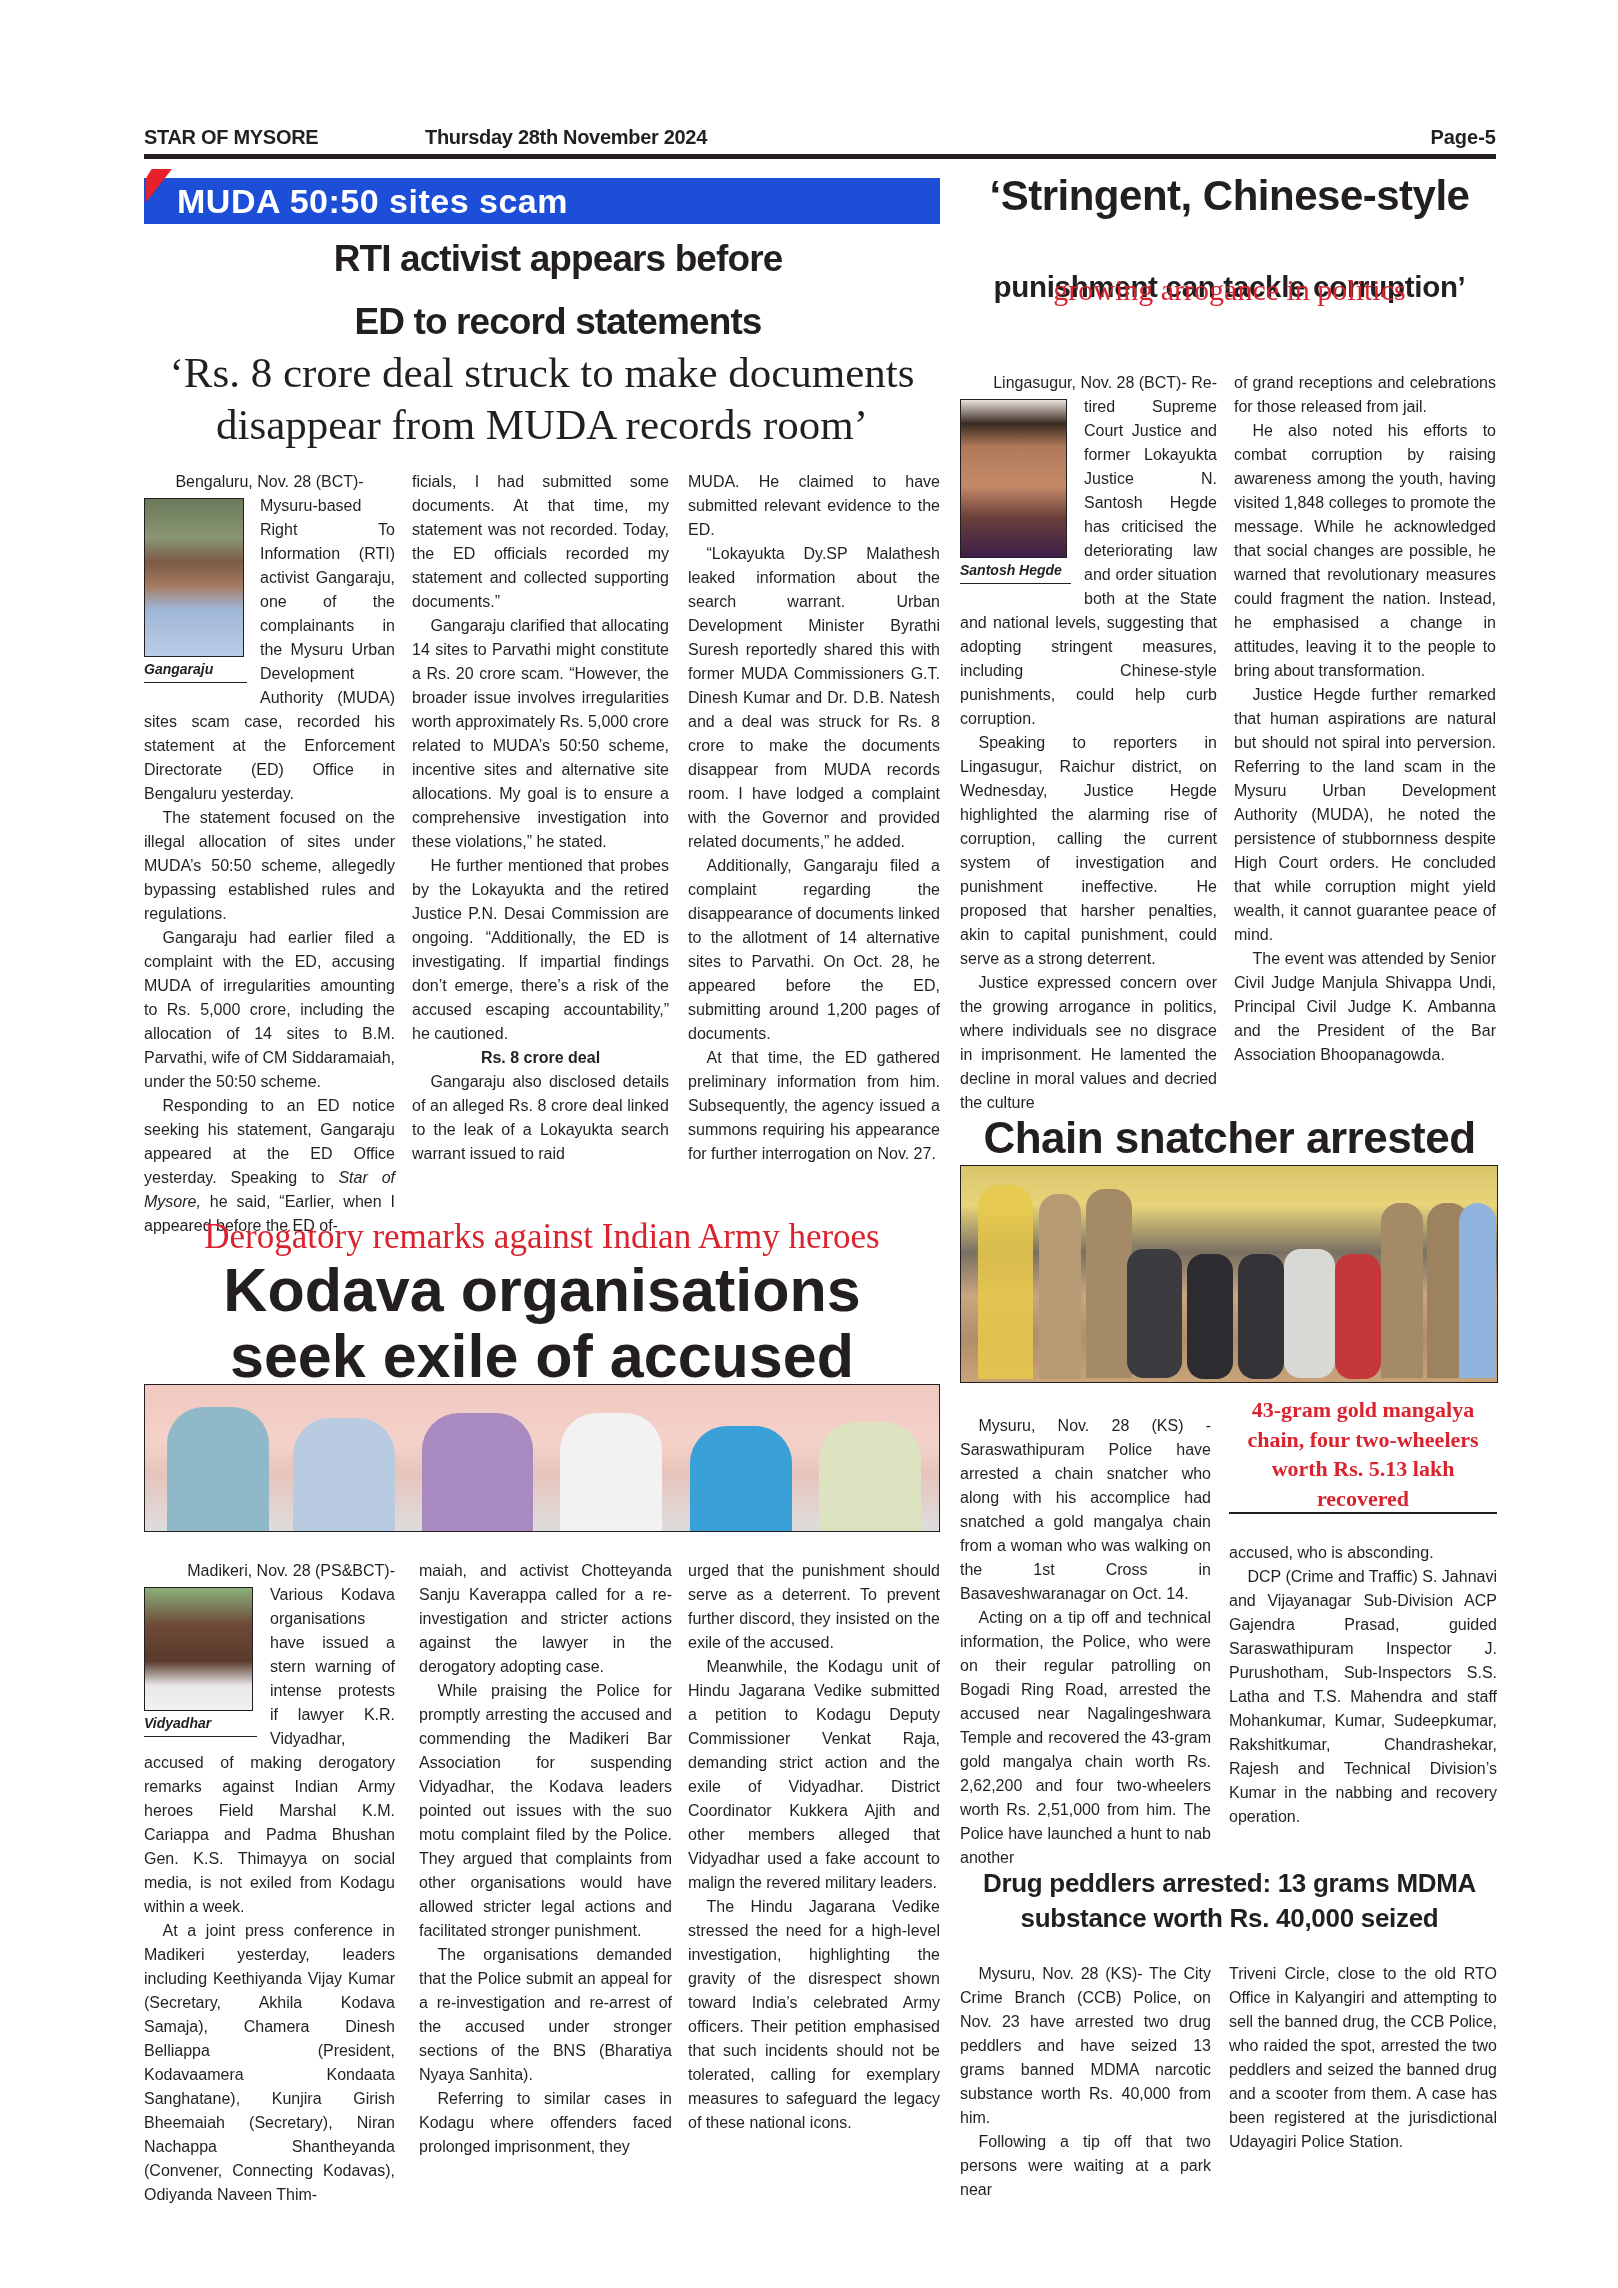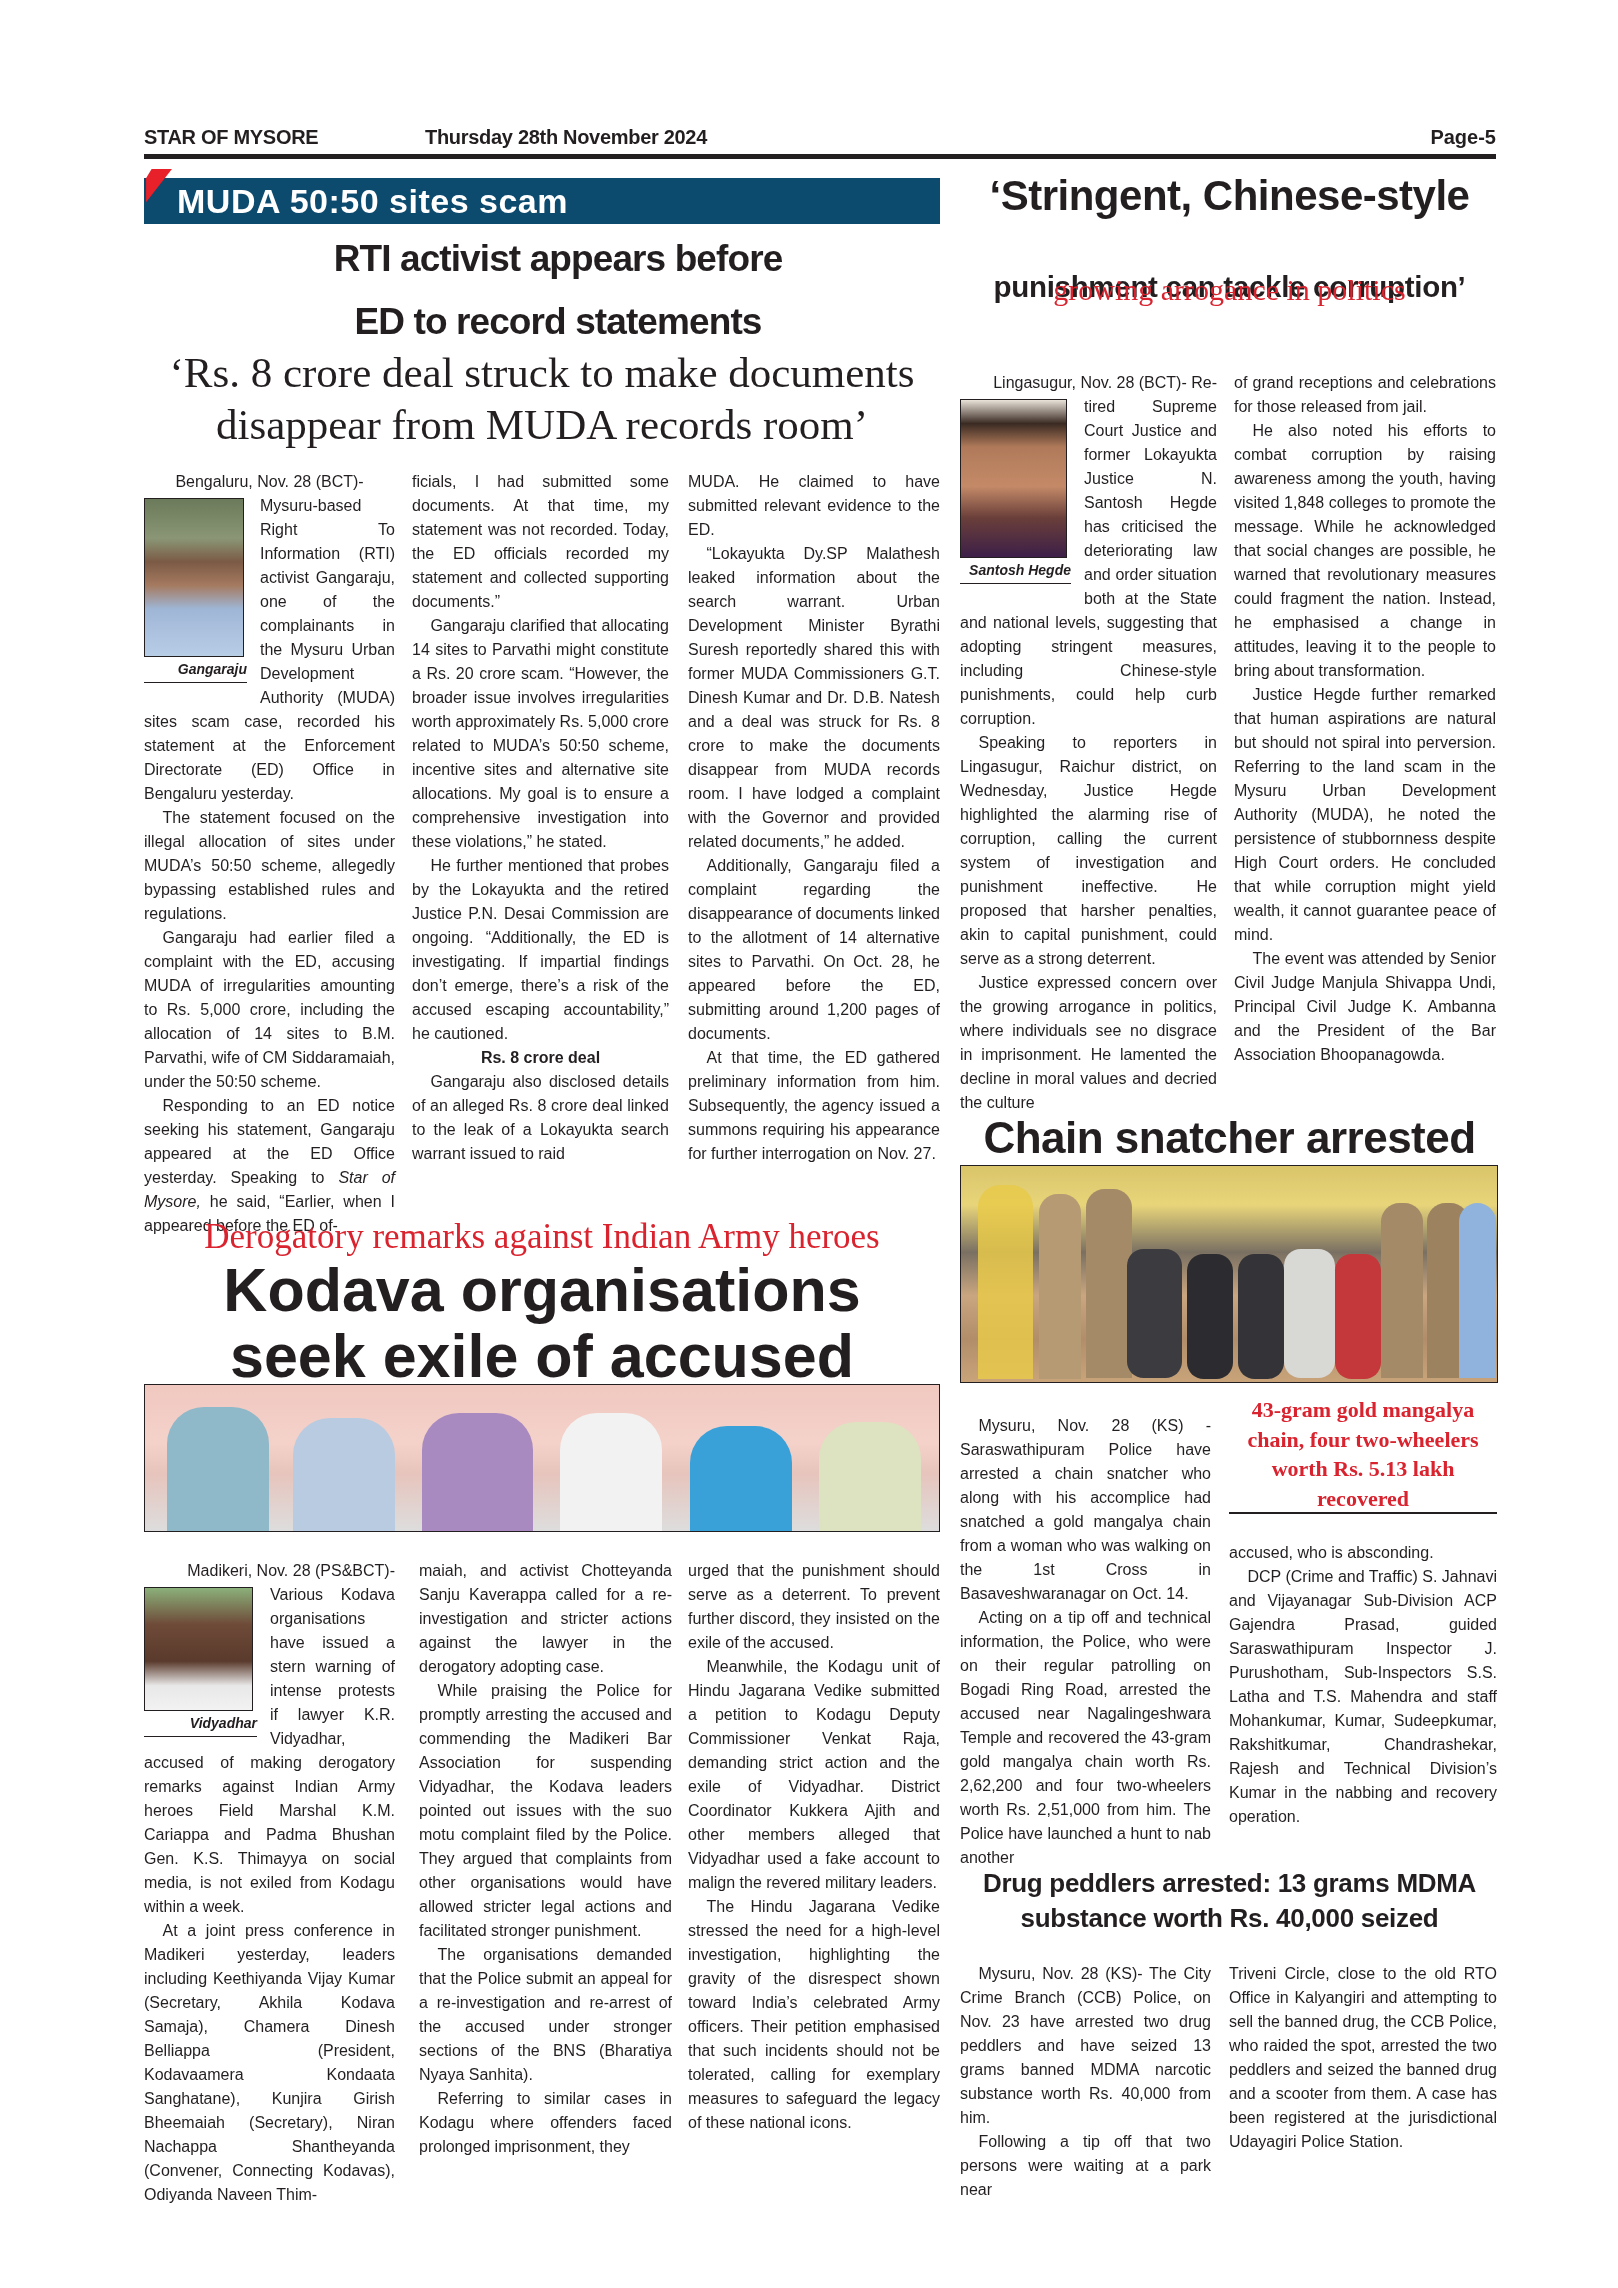--- a/index.html
+++ b/index.html
@@ -9,34 +9,34 @@
   .abs { position: absolute; }
 
   
   .masthead { left: 144px; top: 126px; width: 1352px; height: 31px; }
   .mh-name { position: absolute; left: 0; top: 0; font-weight: bold; font-size: 20px; letter-spacing: -0.3px; }
   .mh-date { position: absolute; left: 281px; top: 0; font-weight: bold; font-size: 20px; letter-spacing: -0.3px; }
   .mh-page { position: absolute; right: 0; top: 0; font-weight: bold; font-size: 20px; }
   .mh-rule { left: 144px; top: 154px; width: 1352px; height: 4.6px; background: #231f20; }
 
   
-  .kicker { left: 144px; top: 178px; width: 796px; height: 46px; background: #0c4a6e; }
+  .kicker { left: 144px; top: 178px; width: 796px; height: 46px; background: #1d4ed8; }
   .kicker-text { position: absolute; left: 33px; top: 3.7px; color: #fff; font-weight: bold; font-size: 34px; letter-spacing: 0.5px; }
 
   .hl-big { font-family: "Liberation Sans", sans-serif; font-weight: bold; color: #231f20; text-align: center; letter-spacing: -0.9px; }
   .hl-serif { font-family: "Liberation Serif", serif; color: #231f20; text-align: center; }
   .red-serif { font-family: "Liberation Serif", serif; color: #d9232e; text-align: center; }
 
   .body-text { font-size: 16px; line-height: 24px; text-align: justify; color: #231f20; margin-top: 20px; }
   .body-text p { text-indent: 18.5px; }
   .body-text p.noindent { text-indent: 0; }
   .body-text .subhead { text-align: center; font-weight: bold; text-indent: 0; }
 
   .photo { background: #888; border: 1.8px solid #231f20; overflow: hidden; }
-  .caption { font-style: italic; font-weight: bold; font-size: 14px; text-align: right; border-bottom: 1.8px solid #231f20; padding-bottom: 1.8px; }
+  .caption { font-style: italic; font-weight: bold; font-size: 14px; text-align: left; border-bottom: 1.8px solid #231f20; padding-bottom: 1.8px; }
 
   .float-photo { float: left; margin: 3.7px 13px 3.7px 0; }
 
   .rule { background: #231f20; }
 </style>
 </head>
 <body>
 
 <div class="abs masthead">
   <span class="mh-name">STAR OF MYSORE</span>

